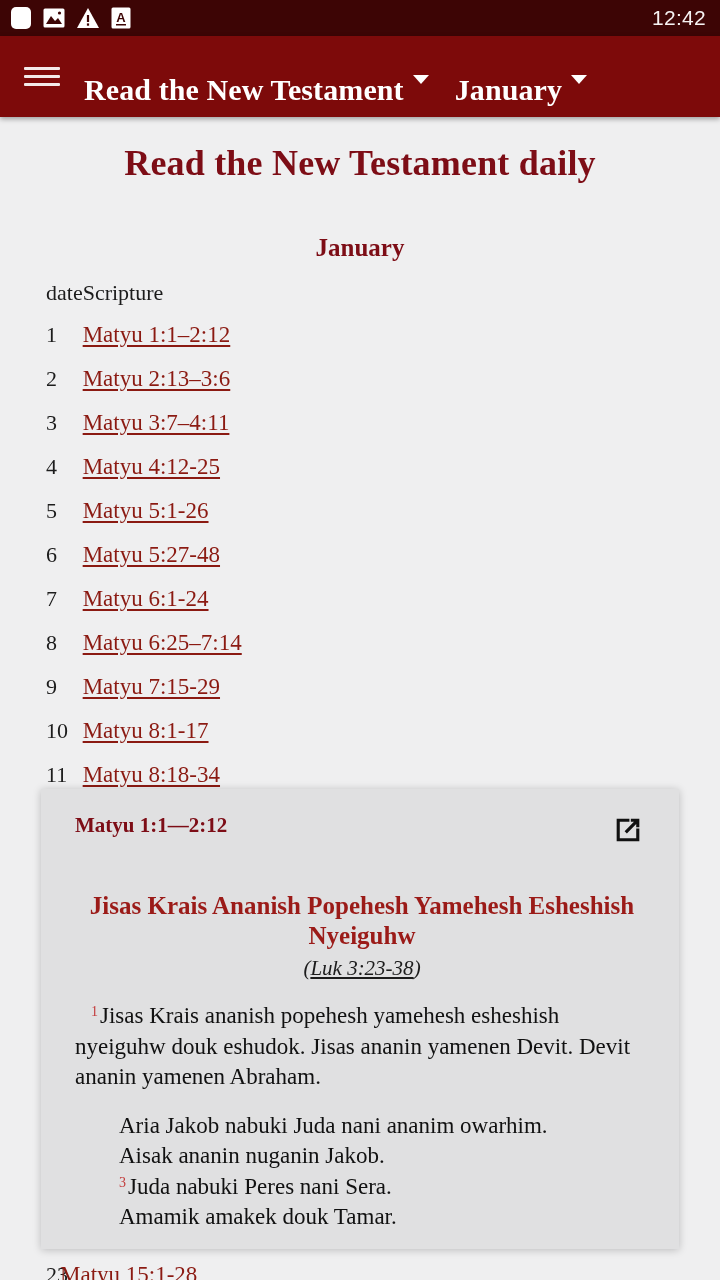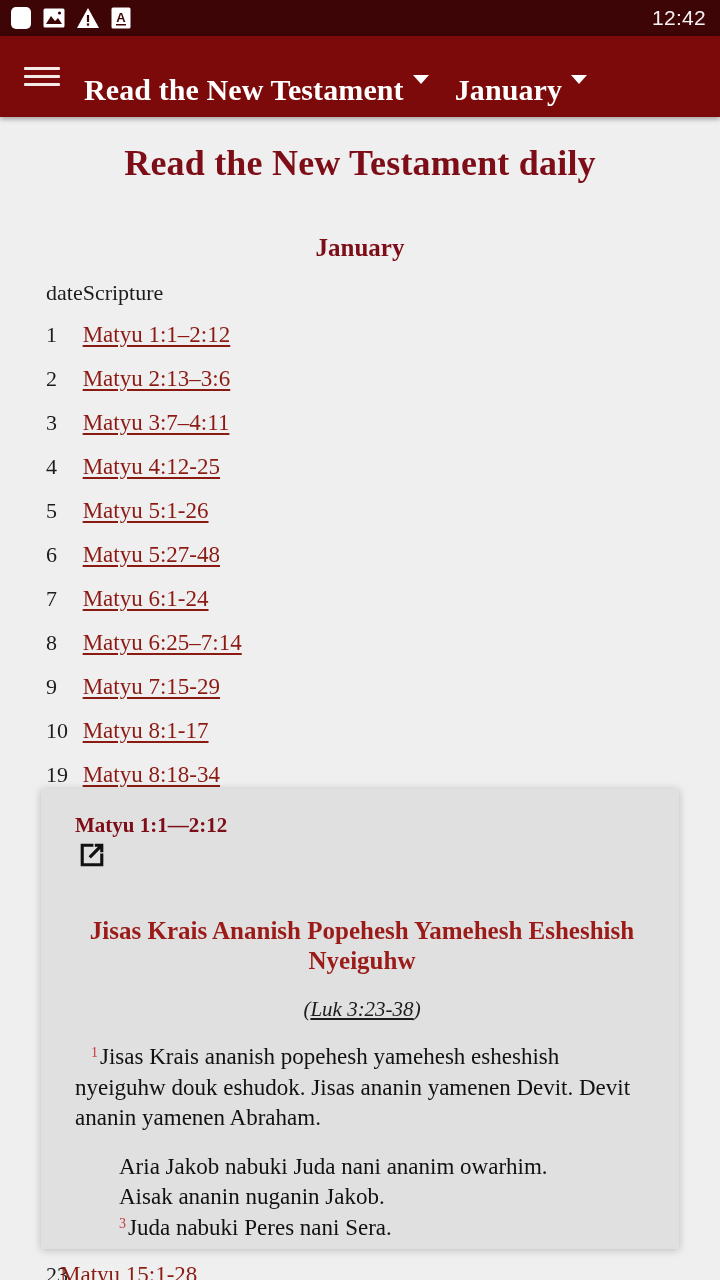--- a/index.html
+++ b/index.html
@@ -151,21 +151,20 @@
     background: #e0e0e1;
     box-shadow: 0 1px 8px rgba(0,0,0,0.22);
     padding: 24px 30px 10px 34px;
     overflow: hidden;
     height: 460px;
   }
   #card-header {
     display: flex;
     align-items: flex-start;
     justify-content: space-between;
-    flex-direction: column;
   }
   #card-reference {
     color: #7d0d16;
     font-size: 21px;
     font-weight: 700;
   }
   #open-external-button {
     width: 34px; height: 34px;
     flex: 0 0 auto;
     margin-right: 4px;
@@ -175,21 +174,21 @@
   #passage-title {
     margin-top: 44px;
     text-align: center;
     color: #9b1b18;
     font-size: 25px;
     font-weight: 700;
     line-height: 1.18;
     padding: 0 6px;
   }
   #passage-subref {
-    margin-top: 22px;
+    margin-top: 6px;
     text-align: center;
     font-size: 21px;
     font-style: italic;
     color: #1c1c1c;
   }
   #passage-subref .xref-link {
     text-decoration: underline;
     text-underline-offset: 2px;
     color: #1c1c1c;
     cursor: pointer;
@@ -329,21 +328,21 @@
         </tr>
         <tr>
           <td class="col-date">9</td>
           <td><span class="scripture-link">Matyu 7:15-29</span></td>
         </tr>
         <tr>
           <td class="col-date">10</td>
           <td><span class="scripture-link">Matyu 8:1-17</span></td>
         </tr>
         <tr>
-          <td class="col-date">19</td>
+          <td class="col-date">11</td>
           <td><span class="scripture-link">Matyu 8:18-34</span></td>
         </tr>
       </tbody>
   </table>
 
   <div id="passage-card">
     <div id="card-header">
       <div id="card-reference">Matyu 1:1—2:12</div>
       <div id="open-external-button">
         <svg width="34" height="34" viewBox="0 0 24 24">

